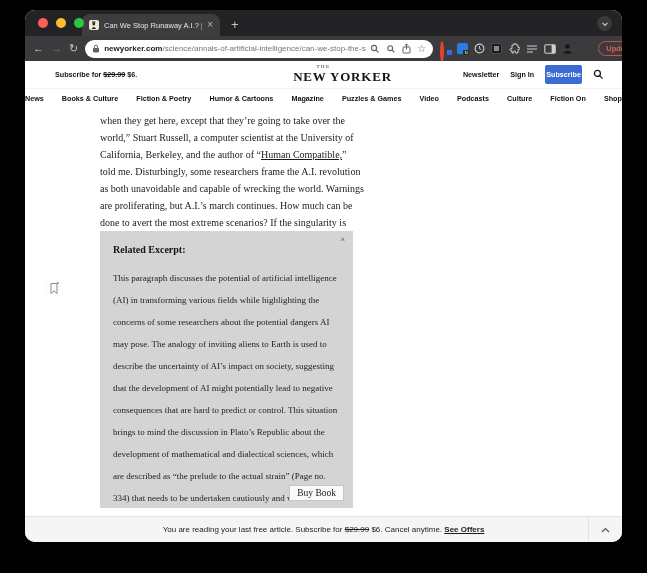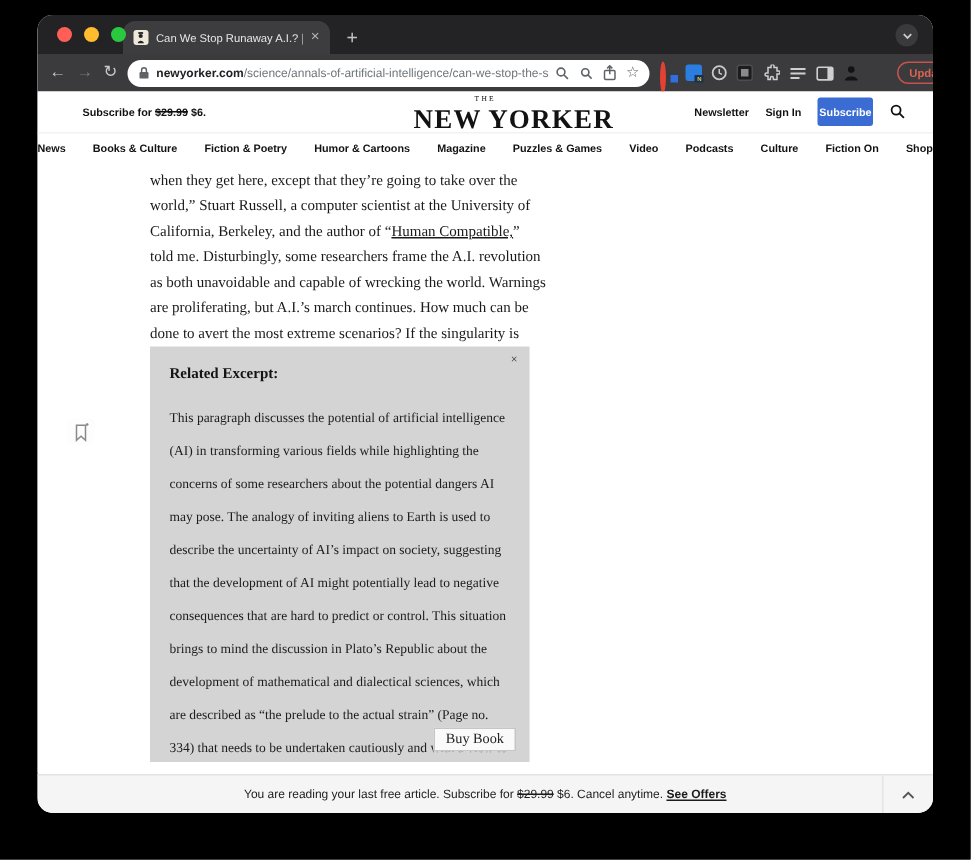--- a/index.html
+++ b/index.html
@@ -44,21 +44,21 @@
   .ext-dark-in { position:absolute; left:2px; top:2px; width:5px; height:5px; background:#8a8a8e; }
   .update-pill { margin-left:18px; display:flex; align-items:center; gap:4px; border:1px solid #c4534d;
                  color:var(--update-red); border-radius:9px; padding:2px 7px; font-size:7.5px; font-weight:bold; }
 
   
   .siteheader { height:28px; background:#fff; position:relative; border-bottom:1px solid #f2f2f2; }
   .promo { position:absolute; left:30px; top:9px; font-size:7.2px; font-weight:bold; color:#111; }
   .strike { text-decoration:line-through; }
   .logo { position:absolute; left:0; right:0; top:3px; text-align:center; font-family:"Liberation Serif", serif; color:#121212; }
   .logo-the { font-size:5px; letter-spacing:1.5px; }
-  .logo-main { font-size:18px; font-weight:bold; letter-spacing:0.8px;padding-left:38px; }
+  .logo-main { font-size:13px; font-weight:bold; letter-spacing:0.8px;padding-left:38px; }
   .hdr-right { position:absolute; right:18px; top:0; height:100%; display:flex; align-items:center; gap:11px; }
   .hdr-link { font-size:7.2px; font-weight:bold; color:#111; }
   .subscribe-btn { background:var(--accent-blue); color:#fff; font-size:7.2px; font-weight:bold;
                    padding:5px 1px; border-radius:2px; border:none; }
 
   
   .sitenav { height:18px; display:flex; justify-content:space-between; align-items:center; gap:13px; background:#fff; }
   .sitenav span { font-size:7.2px; font-weight:bold; color:#121212; white-space:nowrap; }
 
   

